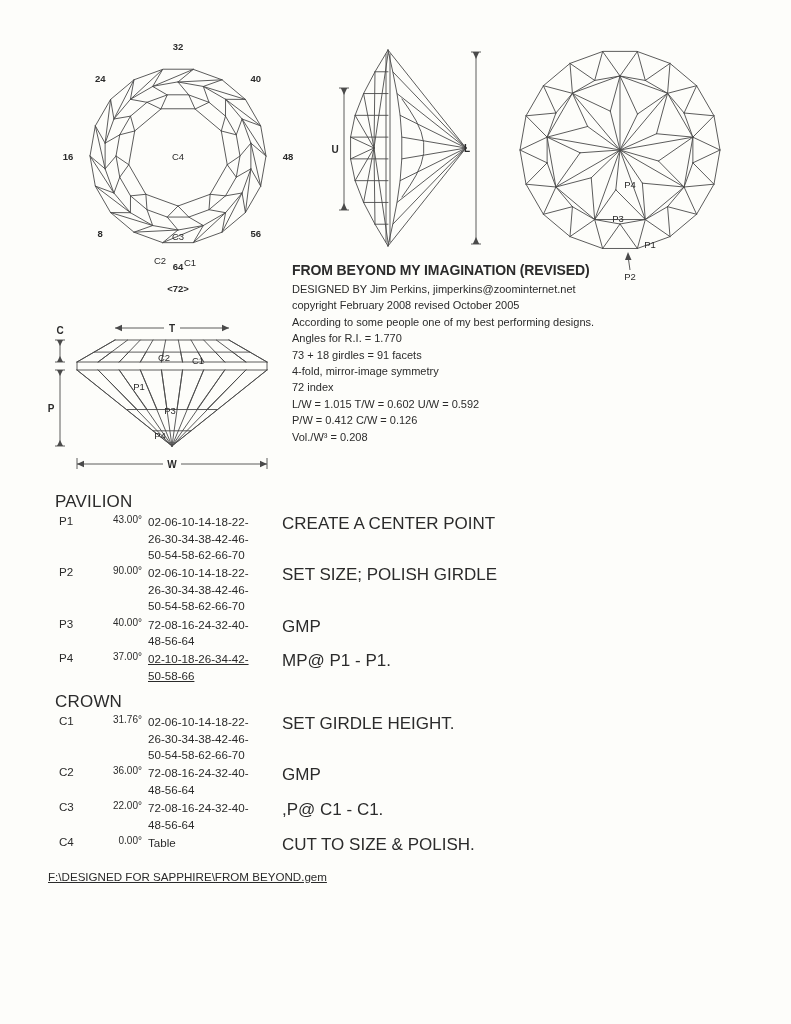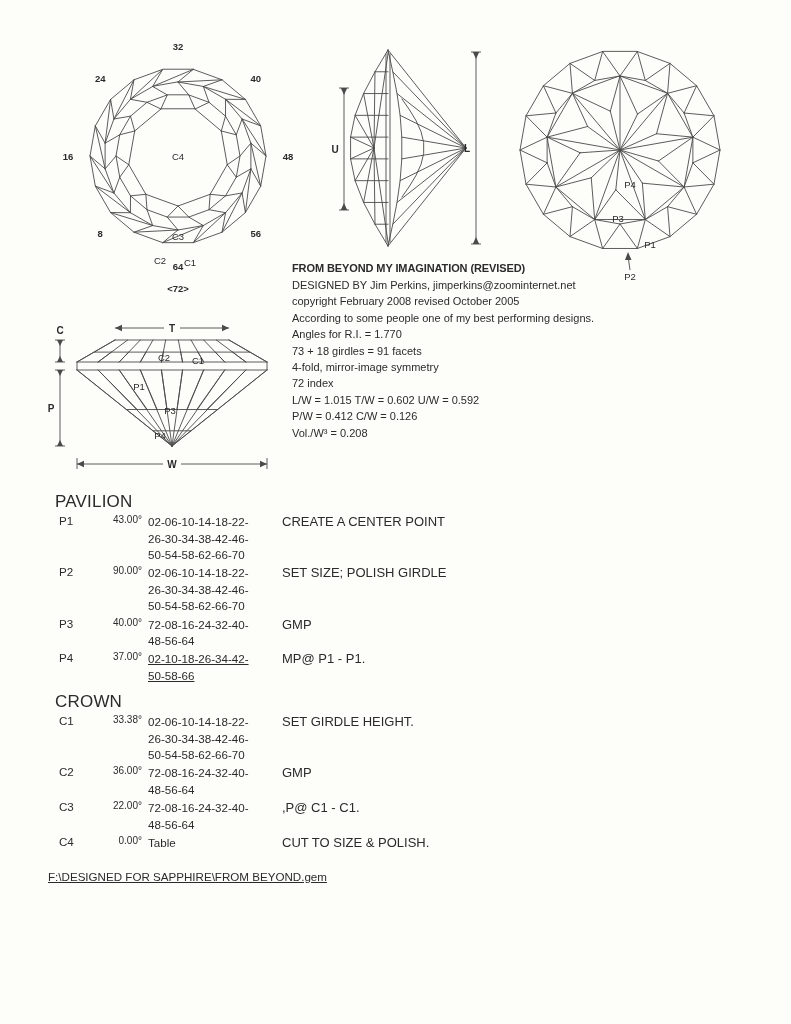--- a/index.html
+++ b/index.html
@@ -63,21 +63,21 @@
   }
 
   
   #info-block {
     position: absolute;
     left: 292px;
     top: 262px;
     width: 420px;
   }
   #info-title {
-    font-size: 11px;
+    font-size: 14px;
     font-weight: bold;
     letter-spacing: -0.1px;
     margin: 0 0 3px 0;
     white-space: nowrap;
   }
   .info-line {
     font-size: 11px;
     line-height: 16.4px;
     white-space: nowrap;
   }
@@ -110,21 +110,21 @@
     position: absolute;
     left: 148px;
     width: 130px;
     font-size: 11.6px;
     line-height: 16.6px;
   }
   .c-desc {
     position: absolute;
     left: 282px;
     width: 330px;
-    font-size: 13px;
+    font-size: 17px;
   }
 
   #footer-path {
     position: absolute;
     left: 48px;
     top: 870px;
     font-size: 11.6px;
     text-decoration: underline;
   }
 </style>
@@ -530,21 +530,21 @@
         <div class="c-angle" style="top: 0px;">37.00°</div>
         <div class="c-index" style="top: 0px; text-decoration: underline;">
           <div>02-10-18-26-34-42-</div>
           <div>50-58-66</div>
         </div>
         <div class="c-desc" style="top: 0px;">MP@ P1 - P1.</div>
       </div>
       <div class="section-head" style="top: 692px;">CROWN</div>
       <div class="frow" style="top: 714px;">
         <div class="c-name" style="top: 0px;">C1</div>
-        <div class="c-angle" style="top: 0px;">33.38°</div>
+        <div class="c-angle" style="top: 0px;">31.76°</div>
         <div class="c-index" style="top: 0px;">
           <div>02-06-10-14-18-22-</div>
           <div>26-30-34-38-42-46-</div>
           <div>50-54-58-62-66-70</div>
         </div>
         <div class="c-desc" style="top: 0px;">SET GIRDLE HEIGHT.</div>
       </div>
       <div class="frow" style="top: 765.3px;">
         <div class="c-name" style="top: 0px;">C2</div>
         <div class="c-angle" style="top: 0px;">36.00°</div>

